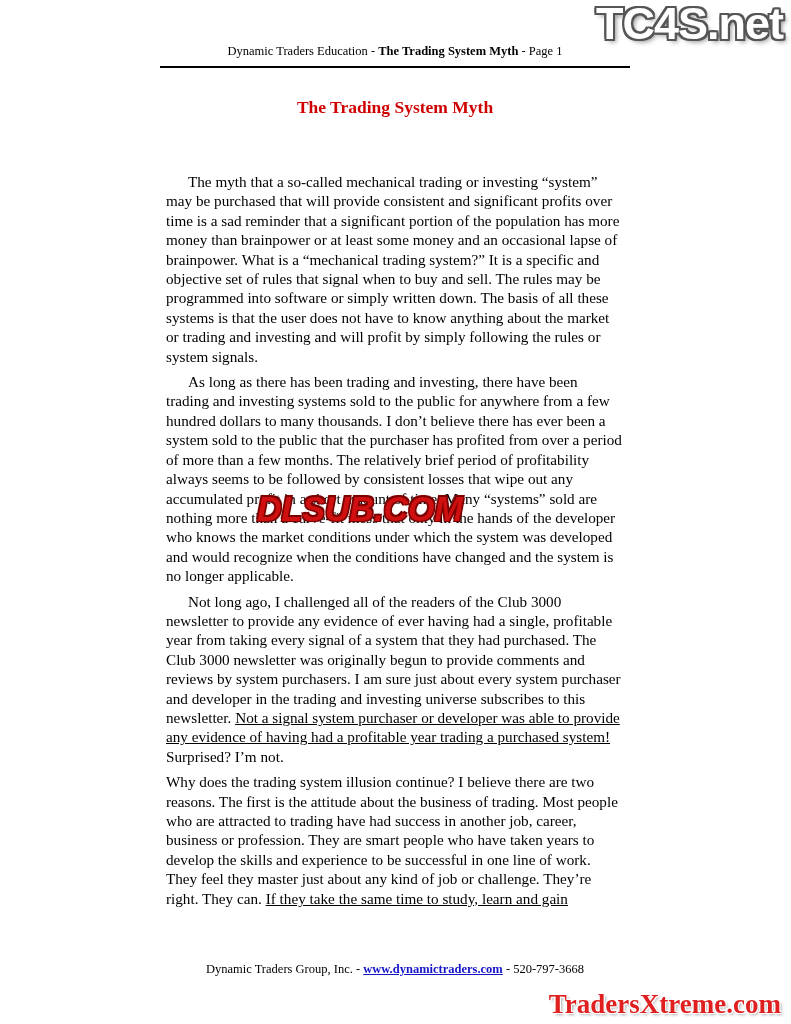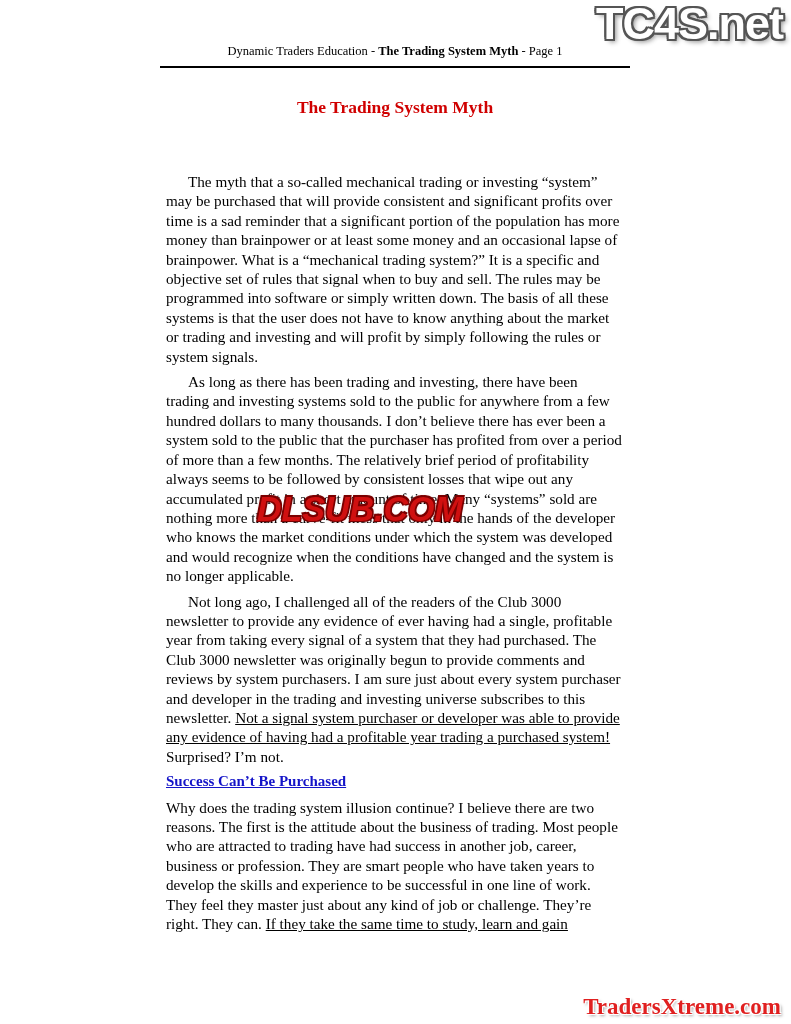--- a/index.html
+++ b/index.html
@@ -49,21 +49,21 @@
     letter-spacing: 0px;
     z-index: 30;
     pointer-events: none;
     transform: scaleY(1.05);
   }
   .wm-bottomright {
     position: absolute;
     bottom: 4px;
     right: 10px;
     font-family: "Liberation Serif", serif;
-    font-size: 23px;
+    font-size: 27px;
     font-weight: bold;
     color: #e02020;
     text-shadow:
       -1px -1px 0 #ffffff, 1px -1px 0 #ffffff,
       -1px 1px 0 #ffffff, 1px 1px 0 #ffffff,
       2px 2px 3px rgba(0,0,0,0.35);
     z-index: 30;
     pointer-events: none;
   }
 
@@ -173,22 +173,24 @@
 
   <div class="header-rule"></div>
 
   <div class="doc-title">The Trading System Myth</div>
 
 
   <div class="body-block">
     <p>The myth that a so-called mechanical trading or investing “system” may be purchased that will provide consistent and significant profits over time is a sad reminder that a significant portion of the population has more money than brainpower or at least some money and an occasional lapse of brainpower. What is a “mechanical trading system?” It is a specific and objective set of rules that signal when to buy and sell. The rules may be programmed into software or simply written down. The basis of all these systems is that the user does not have to know anything about the market or trading and investing and will profit by simply following the rules or system signals.</p>
     <p>As long as there has been trading and investing, there have been trading and investing systems sold to the public for anywhere from a few hundred dollars to many thousands. I don’t believe there has ever been a system sold to the public that the purchaser has profited from over a period of more than a few months. The relatively brief period of profitability always seems to be followed by consistent losses that wipe out any accumulated profit in a short amount of time. Many “systems” sold are nothing more than a curve-fit mess that only in the hands of the developer who knows the market conditions under which the system was developed and would recognize when the conditions have changed and the system is no longer applicable.</p>
     <p><span>Not long ago, I challenged all of the readers of the Club 3000 newsletter to provide any evidence of ever having had a single, profitable year from taking every signal of a system that they had purchased. The Club 3000 newsletter was originally begun to provide comments and reviews by system purchasers. I am sure just about every system purchaser and developer in the trading and investing universe subscribes to this newsletter. </span><u>Not a signal system purchaser or developer was able to provide any evidence of having had a profitable year trading a purchased system!</u><span> Surprised? I’m not.</span></p>
-    <p class="subhead noindent">Success Can’t Be Purchased</p>
     <p class="noindent"><span>Why does the trading system illusion continue? I believe there are two reasons. The first is the attitude about the business of trading. Most people who are attracted to trading have had success in another job, career, business or profession. They are smart people who have taken years to develop the skills and experience to be successful in one line of work. They feel they master just about any kind of job or challenge. They’re right. They can. </span><u>If they take the same time to study, learn and gain</u></p>
   </div>
 
+  <div class="doc-footer">
+    <span>Dynamic Traders Group, Inc. - </span><a href="#">www.dynamictraders.com</a><span> - 520-797-3668</span>
+  </div>
 
 </div>
 
 <div class="wm-topright">TC4S.net</div>
 <div class="wm-center">DLSUB.COM</div>
 <div class="wm-bottomright">TradersXtreme.com</div>
 
 </body></html>

